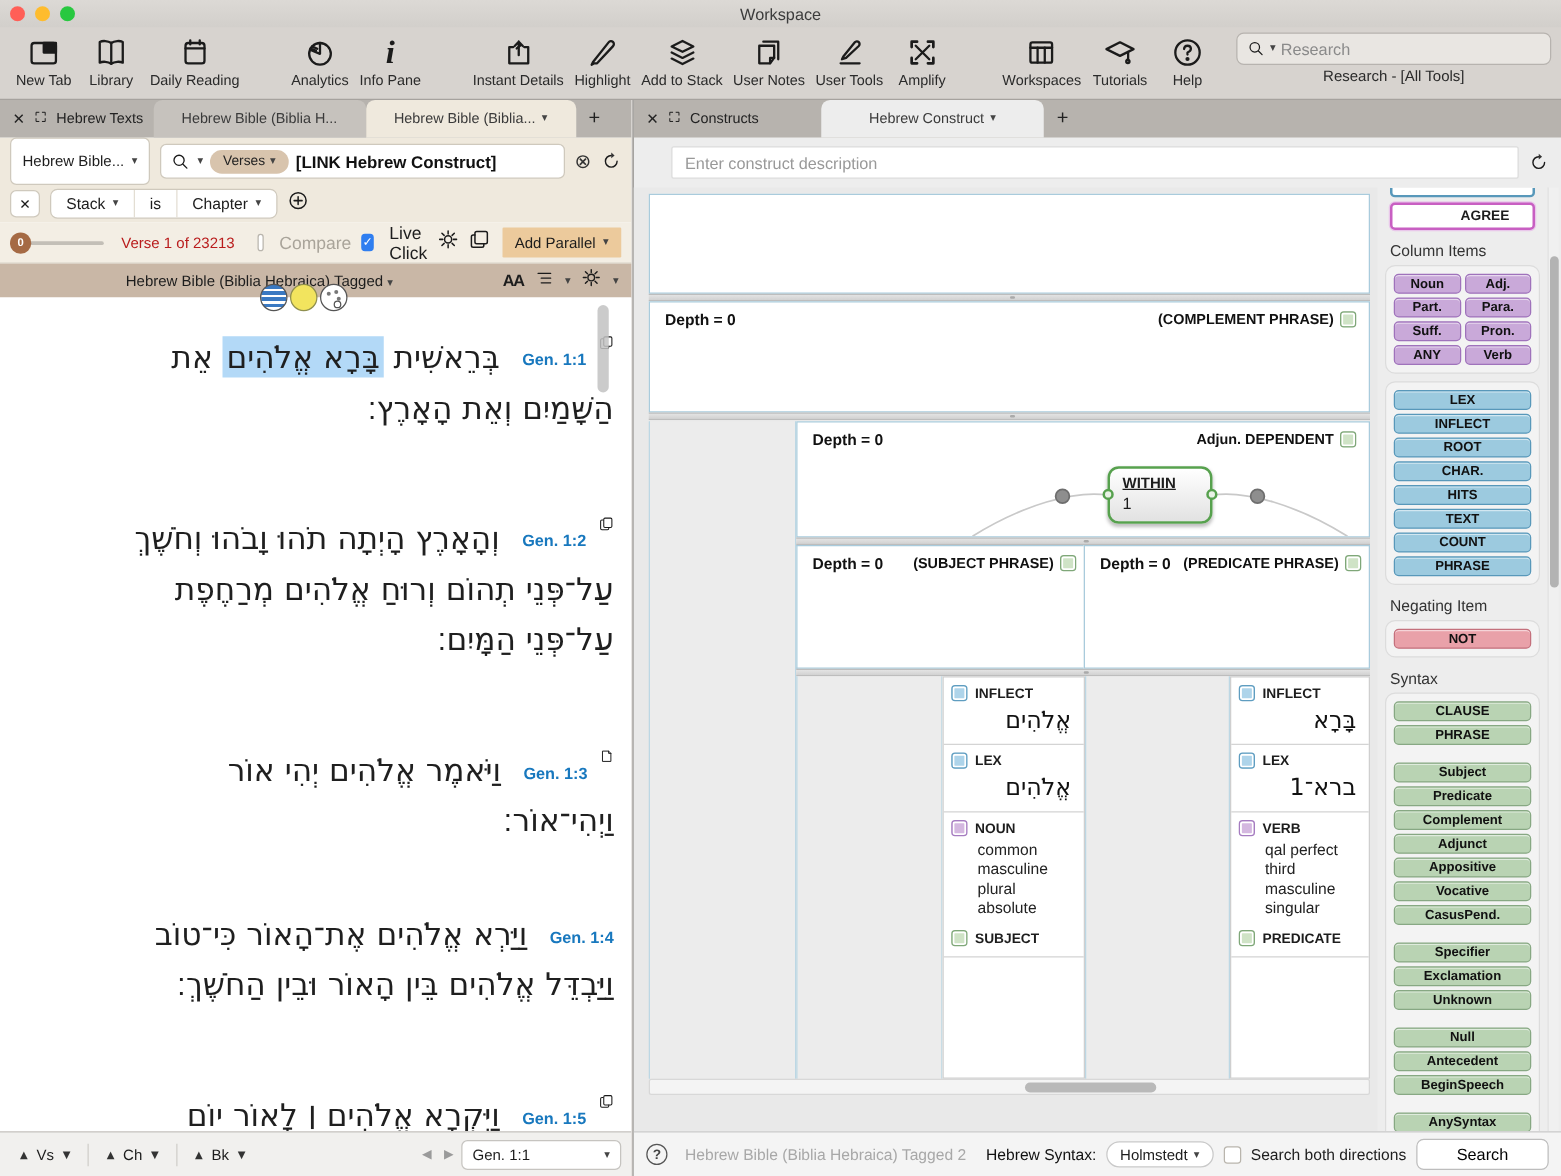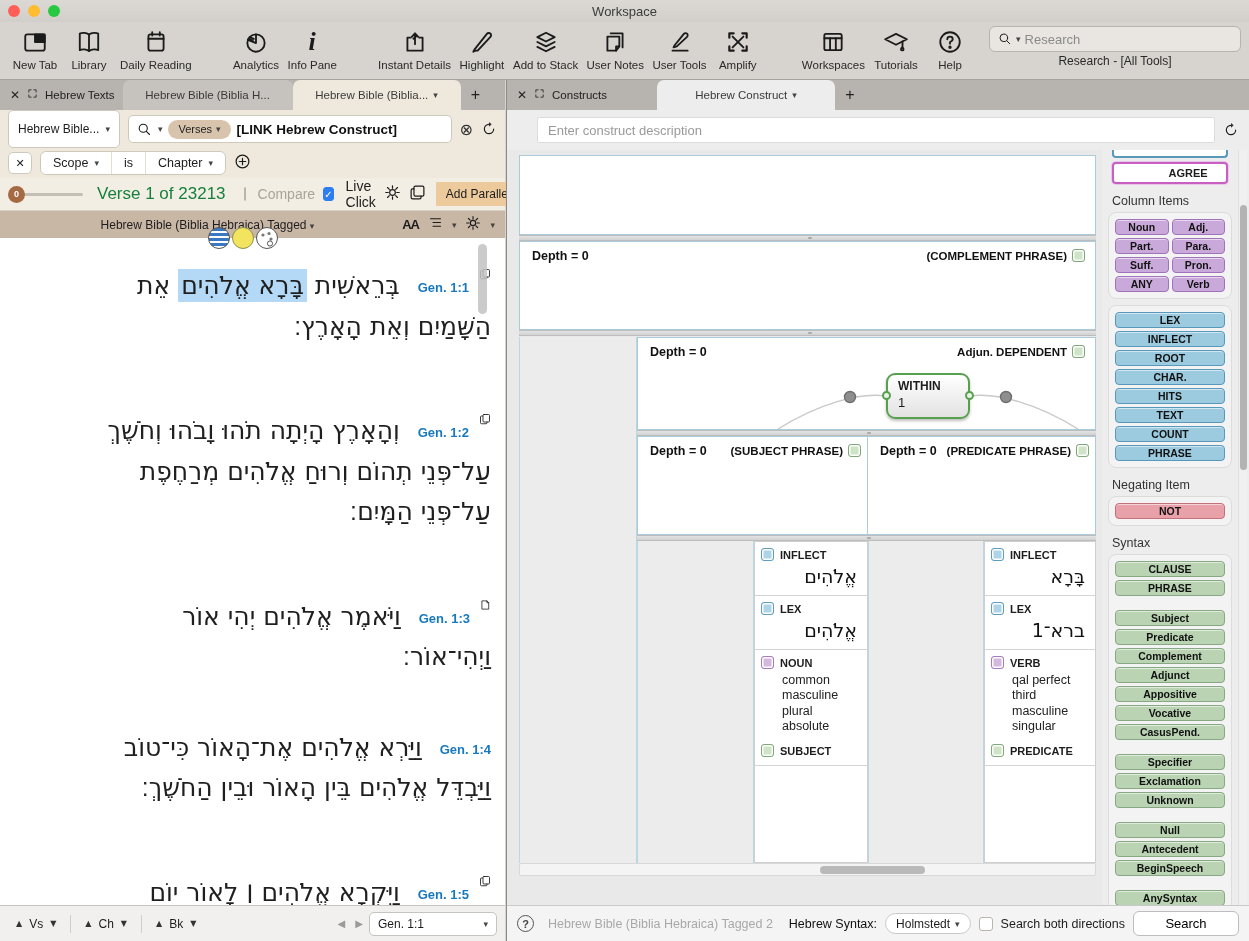--- a/index.html
+++ b/index.html
@@ -50,21 +50,21 @@
   .xbtn { width:24px; height:22px; background:#fff; border:1px solid #cfc9bd; border-radius:5px; display:flex; align-items:center; justify-content:center; font-size:11px; font-weight:bold; }
   .scope-seg { background:#fff; border:1px solid #cfc9bd; border-radius:6px; height:24px; display:flex; align-items:center; }
   .scope-seg > div { padding:0 12px; font-size:12.5px; display:flex; gap:6px; align-items:center; border-right:1px solid #e3ded3; height:100%; }
   .scope-seg > div:last-child { border-right:none; }
 
   
   .ctrlrow { height:33px; background:#f3eee4; display:flex; align-items:center; padding:0 8px; gap:8px; border-bottom:1px solid #d8d2c6; }
   .slider { display:flex; align-items:center; }
   .knob { width:17px; height:17px; border-radius:50%; background:#a56a44; color:#fff; font-size:9px; font-weight:bold; display:flex; align-items:center; justify-content:center; z-index:2; }
   .track { width:60px; height:3px; background:#c3bfb7; margin-left:-2px; border-radius:2px; }
-  .vinfo { font-size:17px; color:#15803d; margin:0 10px 0 6px; white-space:nowrap; }
+  .vinfo { font-size:12px; color:#b91c1c; margin:0 10px 0 6px; white-space:nowrap; }
   .cb { width:14px; height:14px; border:1px solid #b9b5ad; border-radius:3px; background:#fff; }
   .cb.checked { background:#2f7ef0; border-color:#2f7ef0; color:#fff; font-size:10px; display:flex; align-items:center; justify-content:center; }
   .cb-lbl { font-size:14px; margin-left:4px; }
   .cb-lbl.dim { color:#a9a49a; }
   .addpar { background:#ecca9c; border-radius:1px; height:24px; display:flex; align-items:center; gap:6px; padding:0 10px; font-size:12px; color:#1c1c1c; margin-left:2px; white-space:nowrap; }
 
   
   .textheader { height:27px; background:#c9b7a6; display:flex; align-items:center; padding:0 10px; position:relative; }
   .th-title { position:absolute; left:0; right:90px; text-align:center; font-size:12px; color:#1d1d1d; }
   .th-icons { margin-left:auto; display:flex; align-items:center; gap:9px; z-index:2; }
@@ -100,21 +100,21 @@
   .depth { font-size:12.5px; font-weight:bold; color:#111; }
   .plabel { font-size:11.5px; font-weight:bold; color:#111; display:flex; align-items:center; gap:5px; }
   .chk { width:13px; height:13px; border-radius:3px; }
   .chk.green { background:#cfe3c6; border:1px solid #7fa779; box-shadow:inset 0 0 0 1.5px #fff; }
   .chk.blue { background:#aed4ea; border:1px solid #5f9dc0; box-shadow:inset 0 0 0 1.5px #fff; }
   .chk.purple { background:#d4b8e0; border:1px solid #a57cc0; box-shadow:inset 0 0 0 1.5px #fff; }
   .divbar { position:absolute; height:6px; background:linear-gradient(#e3e3e3,#d2d2d2); border-top:1px solid #bdbdbd; border-bottom:1px solid #bdbdbd; }
   .divbar::after { content:""; position:absolute; left:50%; top:1px; width:4px; height:2px; border-radius:2px; background:#aaa; }
   .graycol { position:absolute; background:#ececec; border-left:1px solid #bcd7e4; border-right:1px solid #bcd7e4; }
   .within-node { position:absolute; width:84px; height:46px; border:2px solid #57a14e; border-radius:9px; background:linear-gradient(#ffffff,#e2e2e2); box-shadow:0 2px 3px rgba(0,0,0,.25); padding:4px 0 0 10px; }
-  .within-node .wt { font-size:12px; font-weight:bold; }
+  .within-node .wt { font-size:12px; font-weight:bold;text-decoration:underline; }
   .within-node .wv { font-size:13px; margin-top:2px; }
   .node-port { position:absolute; width:9px; height:9px; border-radius:50%; background:#e9f2e6; border:2px solid #57a14e; top:16px; }
   .cards { position:absolute; background:#fff; border:1px solid #cfcfcf; }
   .card-sec { border-bottom:1px solid #d4d4d4; padding:6px 6px 8px 6px; }
   .card-lab { display:flex; align-items:center; gap:6px; font-size:11px; font-weight:bold; }
   .card-val { direction:rtl; text-align:left; padding:4px 4px 0 4px; font-size:19px; color:#111; }
   .card-val.rtl { text-align:right; }
   .card-txt { font-size:12.5px; padding:4px 0 2px 21px; line-height:1.22; color:#222; }
   .hscroll { position:absolute; height:13px; background:#f4f4f4; border:1px solid #d8d8d8; border-radius:2px; }
   .hthumb { position:absolute; top:2px; height:8px; width:105px; background:#b9b9b9; border-radius:5px; }
@@ -352,21 +352,21 @@
         </svg>
       </span>
   </div>
 
   <div class="scoperow">
     <div class="xbtn">
         <span>✕</span>
       </div>
     <div class="scope-seg">
       <div>
-          <span>Scope</span>
+          <span>Stack</span>
           <span class="caret">▾</span>
         </div>
       <div>
           <span>is</span>
         </div>
       <div>
           <span>Chapter</span>
           <span class="caret">▾</span>
         </div>
     </div>

